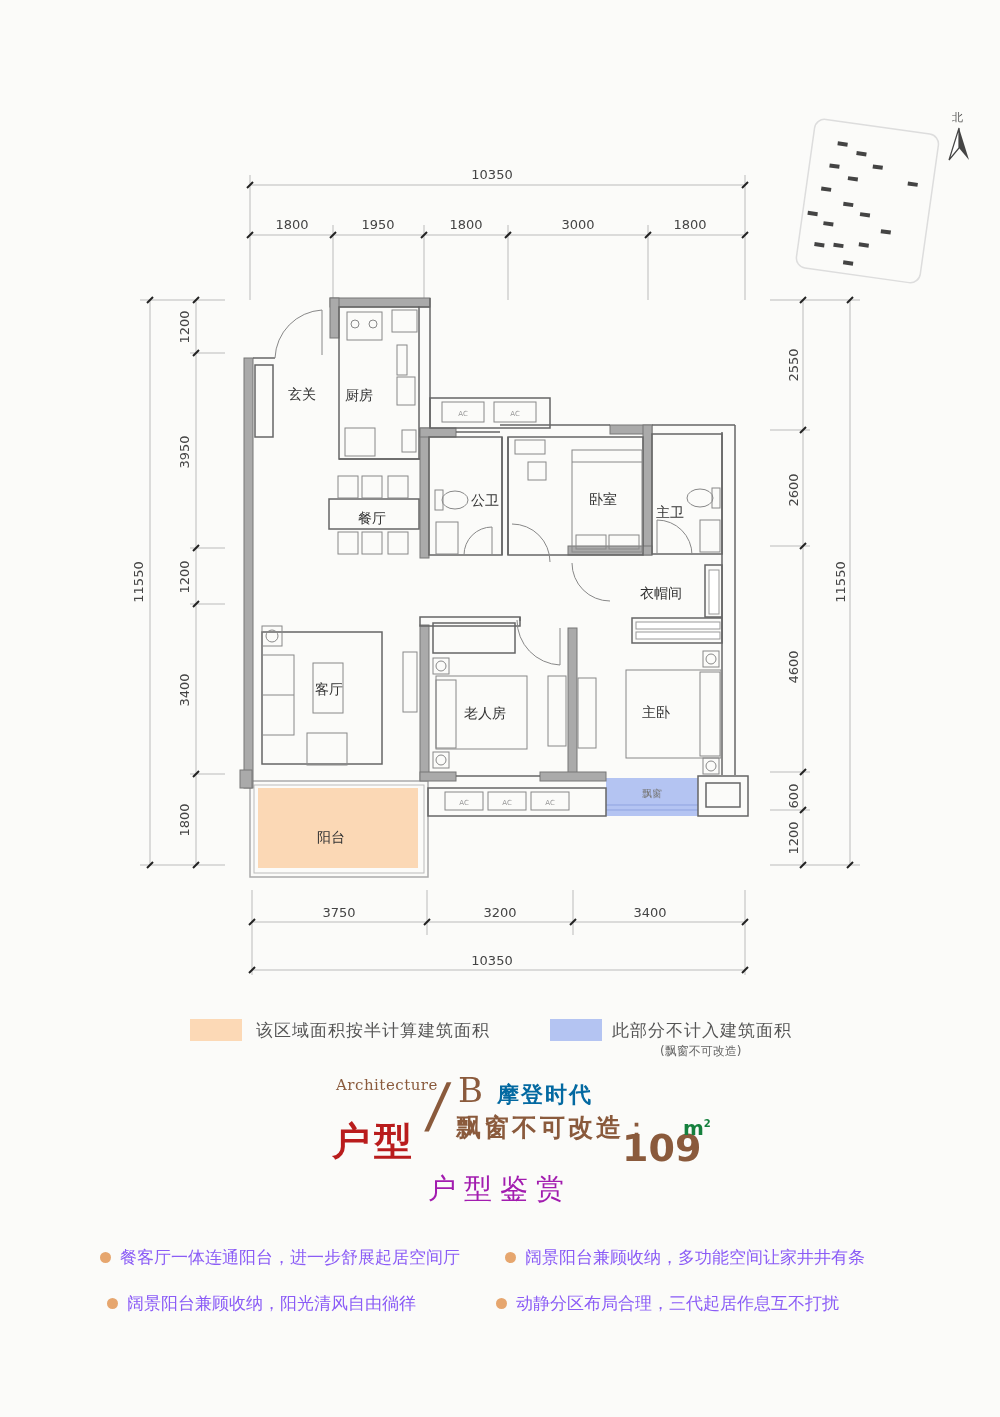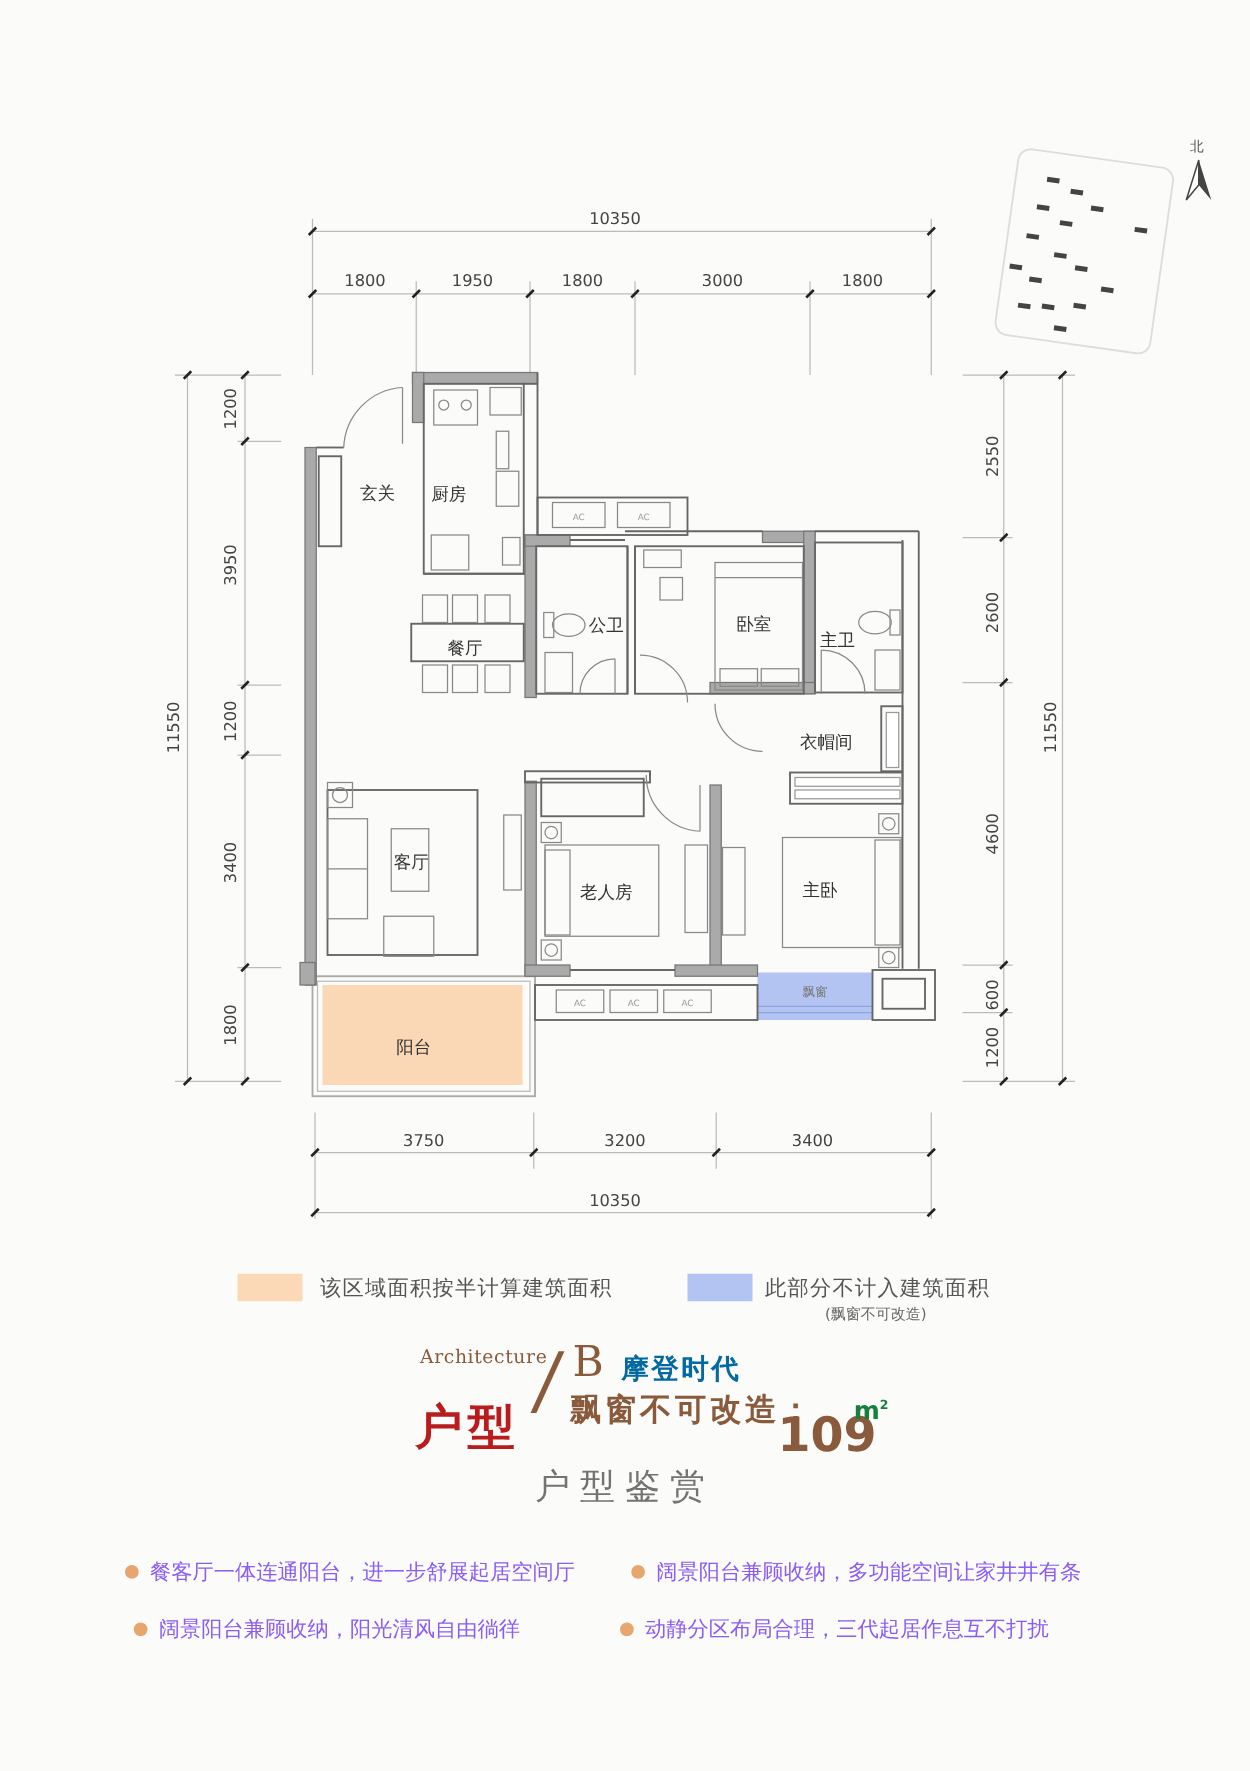--- a/index.html
+++ b/index.html
@@ -13,21 +13,21 @@
   .legend-note{position:absolute;font-size:12px;color:#666;white-space:nowrap;}
   .brand-en{position:absolute;left:336px;top:1076px;font-family:"DejaVu Serif","Liberation Serif",serif;font-size:15px;color:#8a5a3c;letter-spacing:0.5px;}
   .brand-big{position:absolute;left:332px;top:1094px;font-size:38px;color:#b91c1c;font-weight:bold;letter-spacing:4px;margin-top:22px;}
   .brand-slash{position:absolute;left:428px;top:1070px;font-family:"DejaVu Serif","Liberation Serif",serif;font-size:60px;color:#8a5a3c;font-weight:normal;transform:skewX(-8deg);}
   .brand-B{position:absolute;left:458px;top:1070px;font-family:"DejaVu Serif","Liberation Serif",serif;font-size:34px;color:#8a5a3c;}
   .brand-name{position:absolute;left:497px;top:1080px;font-size:22px;color:#0369a1;font-weight:bold;letter-spacing:2px;}
   .brand-area-label{position:absolute;left:456px;top:1111px;font-size:25px;color:#8a5a3c;font-weight:bold;letter-spacing:3px;}
   .brand-area-val{position:absolute;left:622px;top:1126px;font-size:38px;color:#8a5a3c;font-weight:bold;}
   .brand-area-unit{position:absolute;left:683px;top:1116px;font-size:20px;color:#15803d;font-weight:bold;}
   .brand-area-unit sup{font-size:10px;}
-  .section-title{position:absolute;left:0;width:1000px;top:1170px;text-align:center;font-size:28px;color:#737373;letter-spacing:8px;}
+  .section-title{position:absolute;left:0;width:1000px;top:1170px;text-align:center;font-size:28px;color:#a21caf;letter-spacing:8px;}
   .feature{position:absolute;font-size:17px;color:#8b5cf6;white-space:nowrap;display:flex;align-items:center;}
   .bullet{display:inline-block;width:11px;height:11px;border-radius:50%;background:#e6a66e;margin-right:9px;}
 </style>
 </head>
 <body>
 
 <svg class="abs" style="left:780px;top:100px;" width="220" height="190">
   <g transform="rotate(8 80 100)">
     <rect x="25" y="25" width="125" height="150" rx="10" fill="none" stroke="#ddd" stroke-width="1.5"></rect>
     <g fill="#444">

